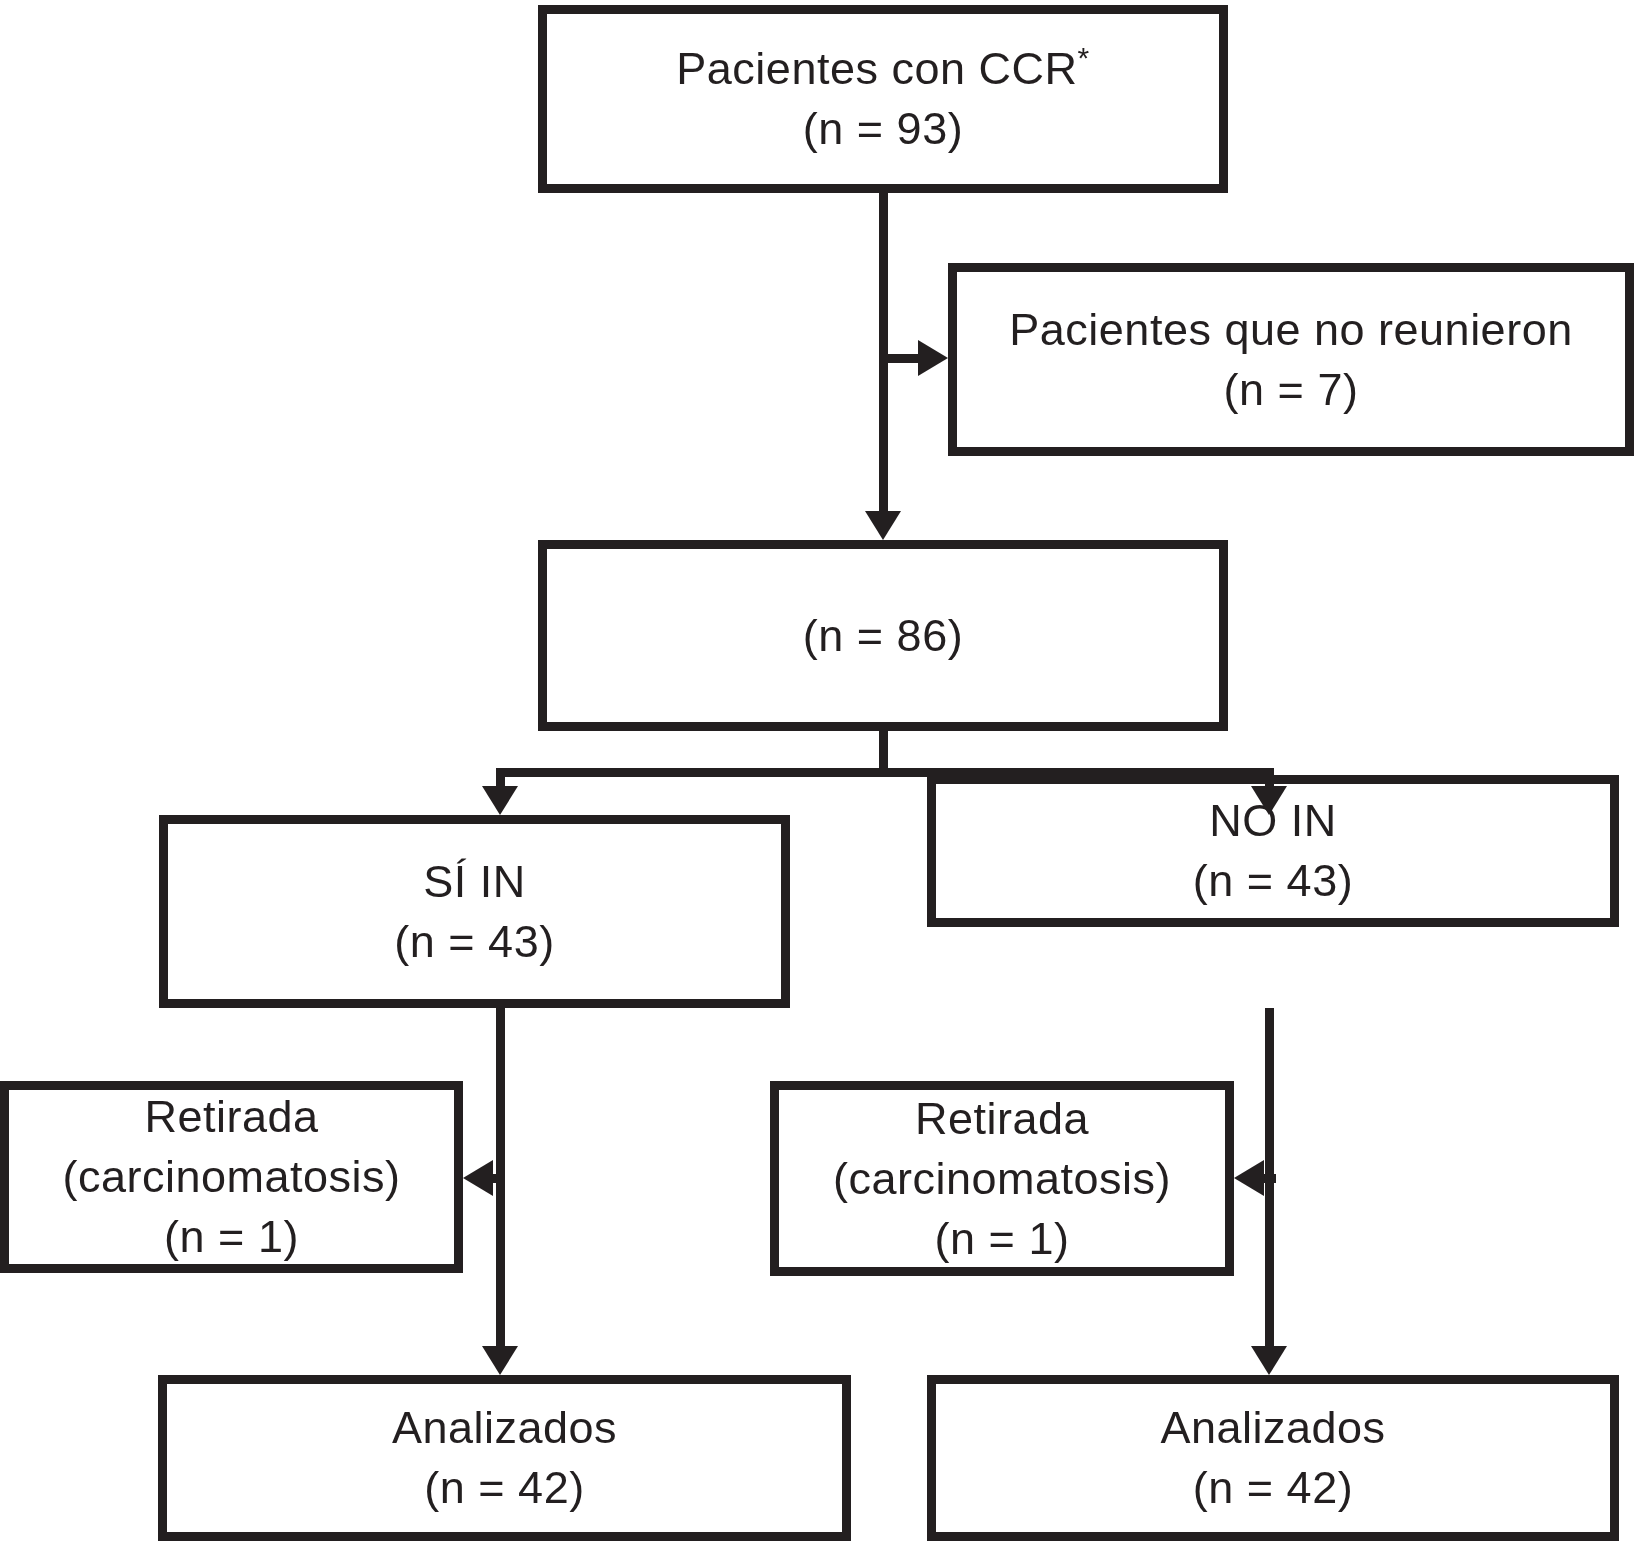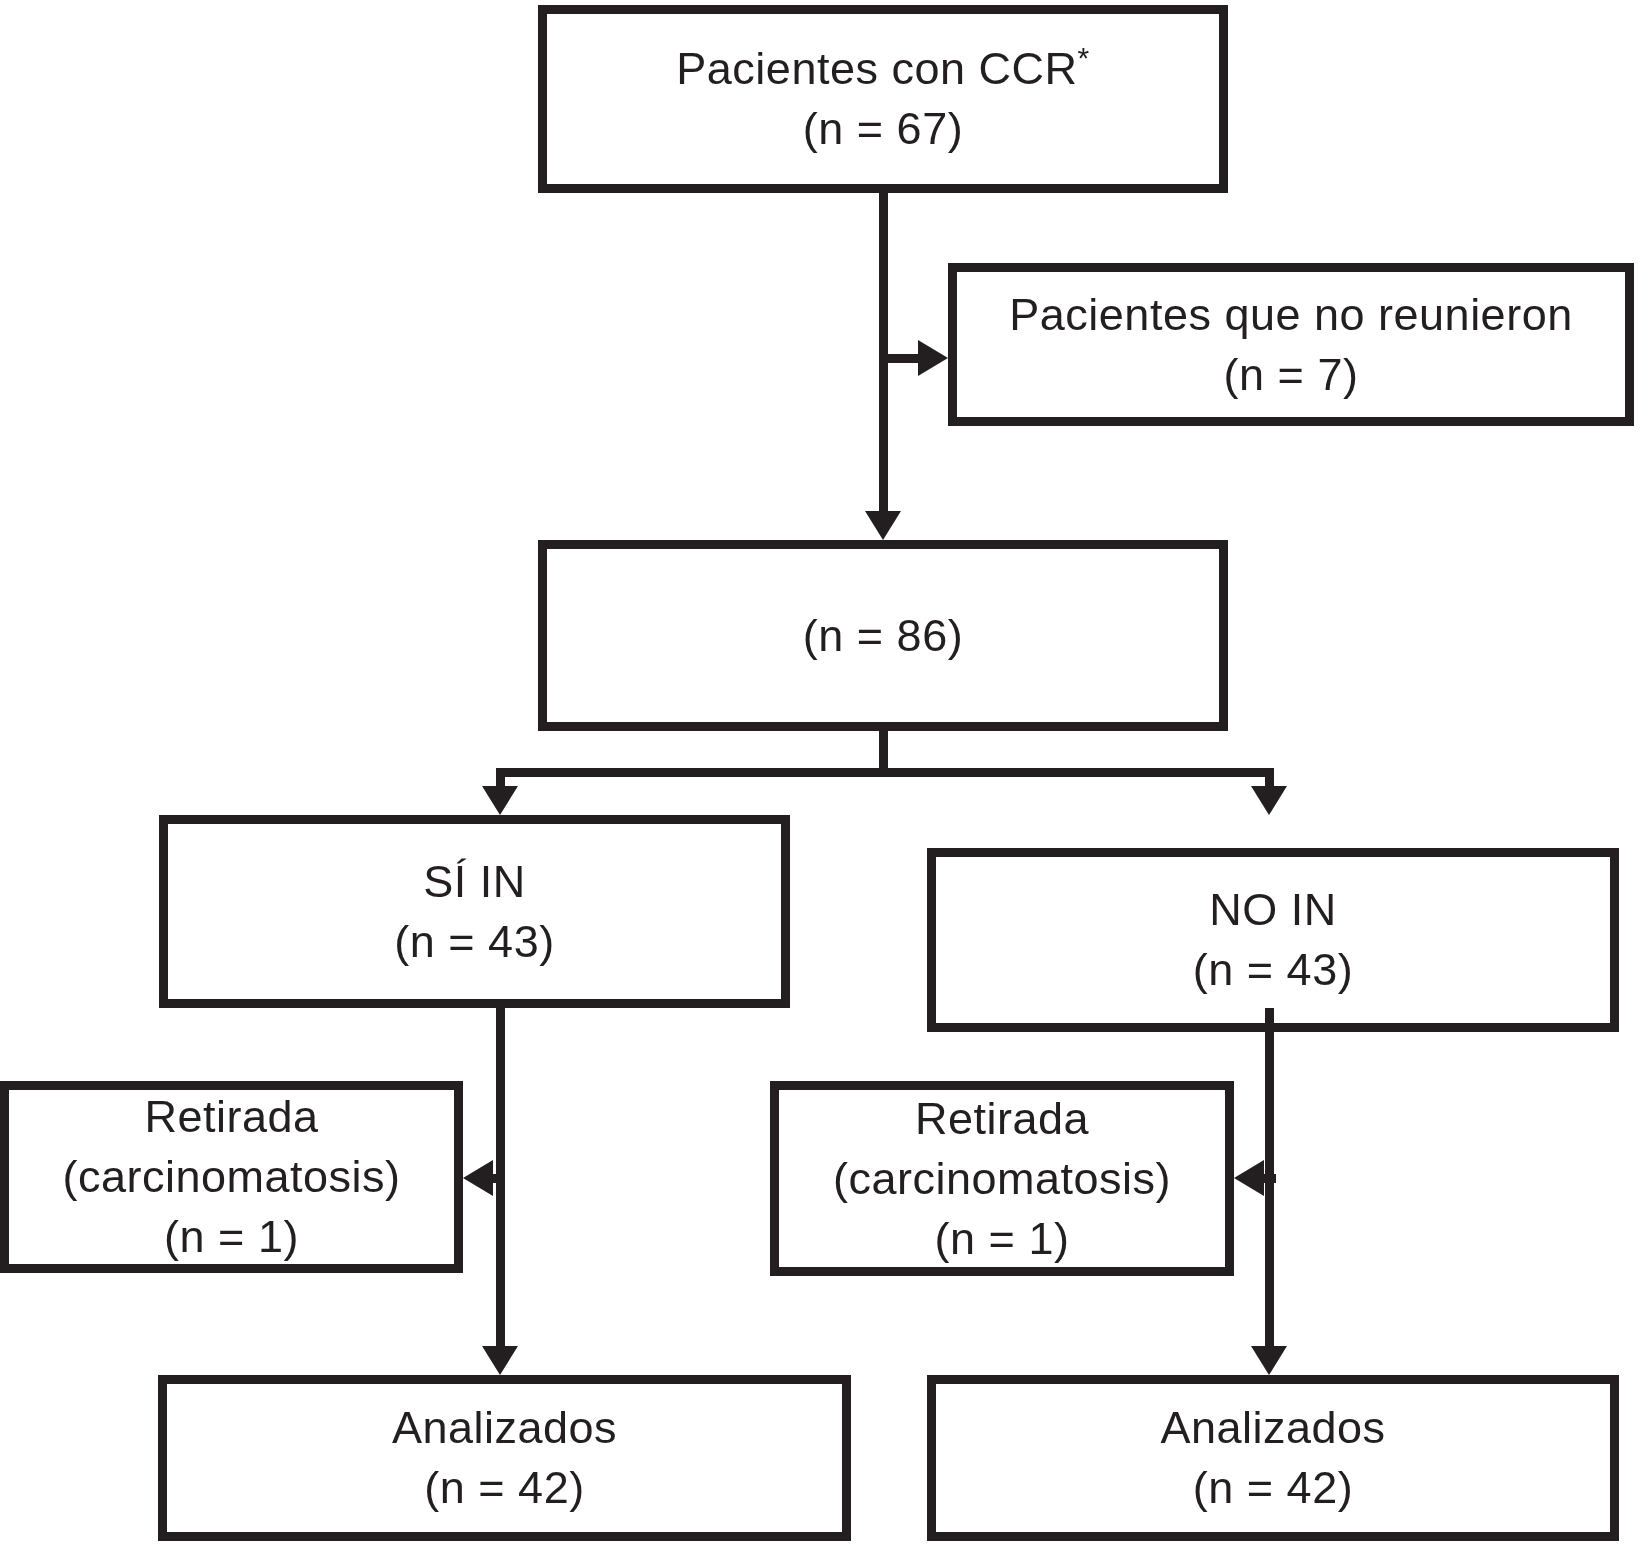--- a/index.html
+++ b/index.html
@@ -55,38 +55,38 @@
     border-right:30px solid var(--ink);
   }
 </style>
 </head>
 <body>
 
 <div class="canvas">
 
   <div class="box" style="left:538px;top:5px;width:690px;height:188px">
     <div class="txt"><span>Pacientes con CCR</span><sup class="fn">*</sup></div>
-    <div class="txt">(n = 67)</div>
+    <div class="txt">(n = 93)</div>
   </div>
 
-  <div class="box" style="left:948px;top:263px;width:686px;height:163px">
+  <div class="box" style="left:948px;top:263px;width:686px;height:193px">
     <div class="txt">Pacientes que no reunieron</div>
     <div class="txt">(n = 7)</div>
   </div>
 
   <div class="box" style="left:538px;top:540px;width:690px;height:191px">
     <div class="txt">(n = 86)</div>
   </div>
 
   <div class="box" style="left:159px;top:815px;width:631px;height:193px">
     <div class="txt">SÍ IN</div>
     <div class="txt">(n = 43)</div>
   </div>
 
-  <div class="box" style="left:927px;top:848px;width:692px;height:184px">
+  <div class="box" style="left:927px;top:775px;width:692px;height:152px">
     <div class="txt">NO IN</div>
     <div class="txt">(n = 43)</div>
   </div>
 
   <div class="box" style="left:0px;top:1081px;width:463px;height:192px">
     <div class="txt">Retirada</div>
     <div class="txt">(carcinomatosis)</div>
     <div class="txt">(n = 1)</div>
   </div>
 

